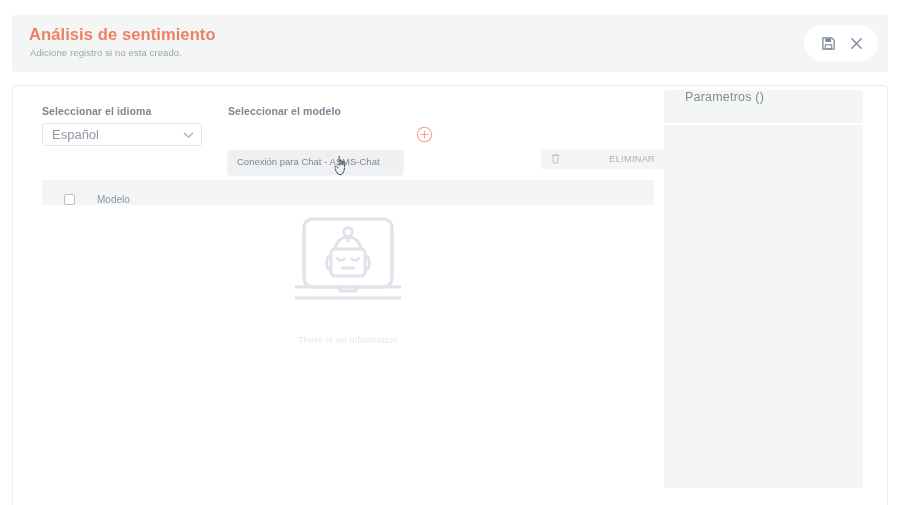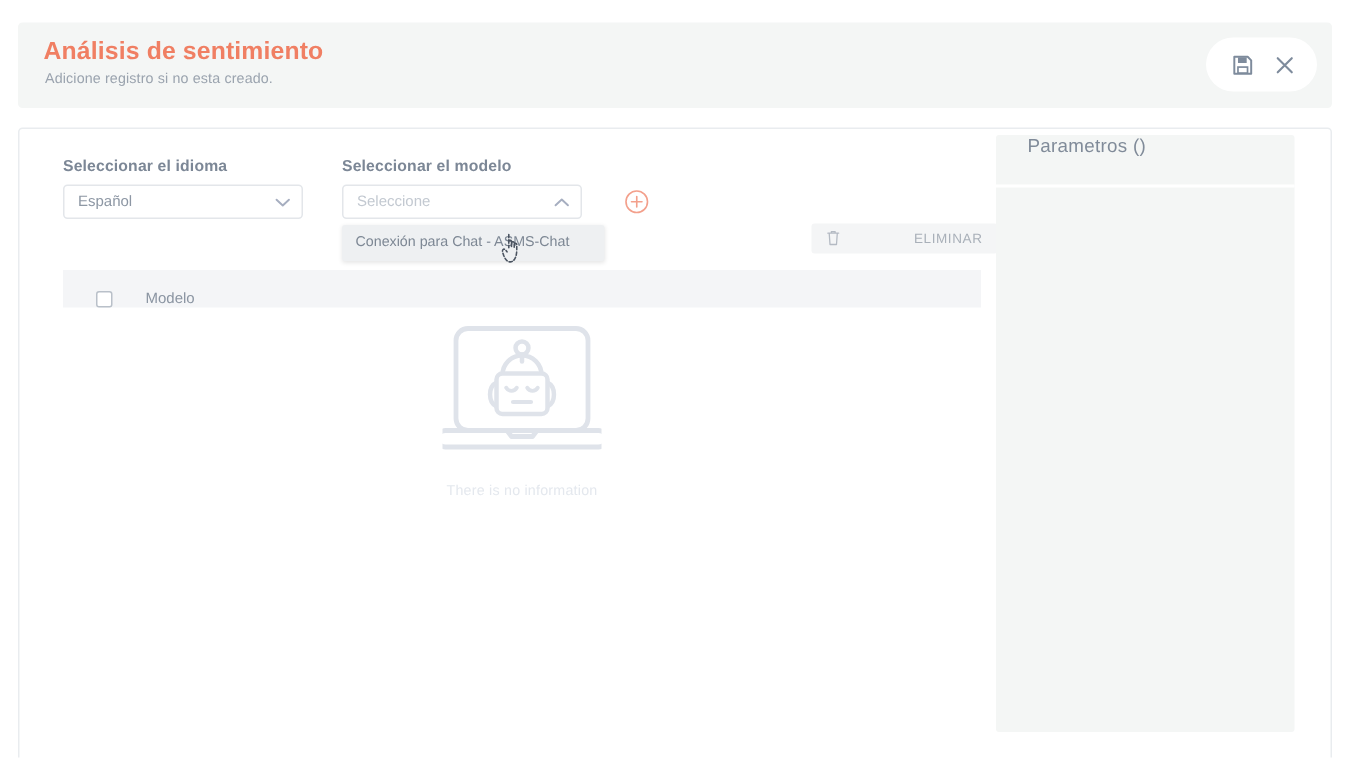--- a/index.html
+++ b/index.html
@@ -120,21 +120,21 @@
     border: 1px solid #e3e6ea;
     border-radius: 3px;
     background: #ffffff;
     display: flex;
     align-items: center;
     padding: 0 22px 0 9px;
     cursor: pointer;
   }
 
   .select-value {
-    font-size: 10px;
+    font-size: 13px;
     color: #8d97a4;
     white-space: nowrap;
     overflow: hidden;
     text-overflow: ellipsis;
   }
   .select-value.placeholder { color: #c3c9d1; }
 
   .select-chevron {
     position: absolute;
     right: 7px;
@@ -233,21 +233,21 @@
   .empty-state {
     position: absolute;
     left: 29px;
     top: 130px;
     width: 612px;
     display: flex;
     flex-direction: column;
     align-items: center;
   }
   .empty-text {
-    margin-top: 9px;
+    margin-top: 22px;
     font-size: 9.5px;
     color: #e4e8ee;
     letter-spacing: 0.15px;
     white-space: nowrap;
   }
 
   
   .params-panel {
     position: absolute;
     left: 651px;
@@ -322,28 +322,20 @@
           <span class="select-chevron">
             <svg width="11" height="8" viewBox="0 0 12 8">
               <path d="M1.5 2 L6 6.2 L10.5 2" fill="none" stroke="#a6aec0" stroke-width="1.4" stroke-linecap="round" stroke-linejoin="round"></path>
             </svg>
           </span>
         </div>
       </div>
 
       <div class="field model">
         <span class="field-label">Seleccionar el modelo</span>
-        <div class="select-box">
-          <span class="select-value placeholder">Seleccione</span>
-          <span class="select-chevron">
-            <svg width="11" height="8" viewBox="0 0 12 8">
-              <path d="M1.5 6 L6 1.8 L10.5 6" fill="none" stroke="#a6aec0" stroke-width="1.4" stroke-linecap="round" stroke-linejoin="round"></path>
-            </svg>
-          </span>
-        </div>
       </div>
 
       <div class="dropdown-list">
         <div class="dropdown-item">Conexión para Chat - ASMS-Chat</div>
       </div>
 
       <div class="add-btn">
         <span>
           <svg width="17" height="17" viewBox="0 0 18 18">
             <circle cx="9" cy="9" r="7.6" fill="none" stroke="#f3a08c" stroke-width="1.15"></circle>

